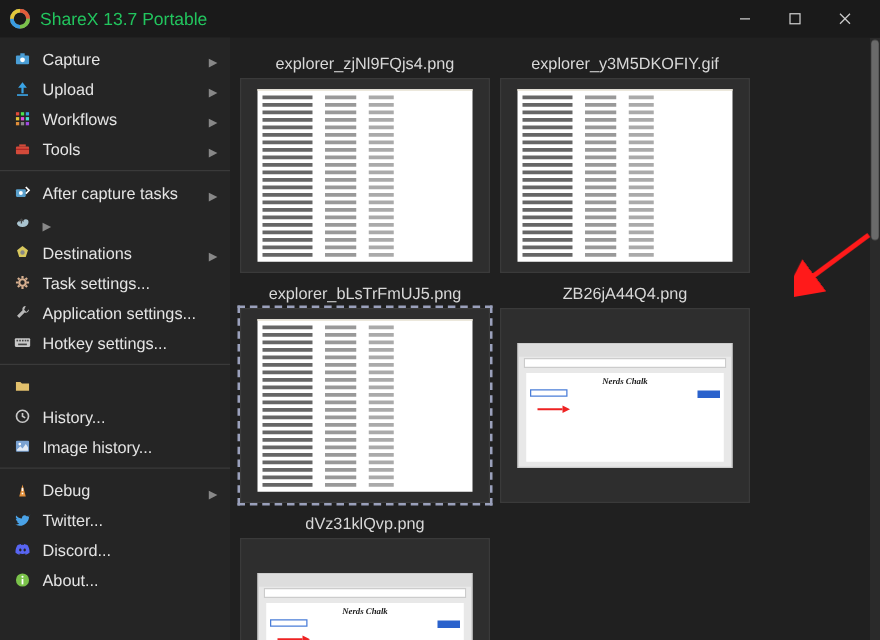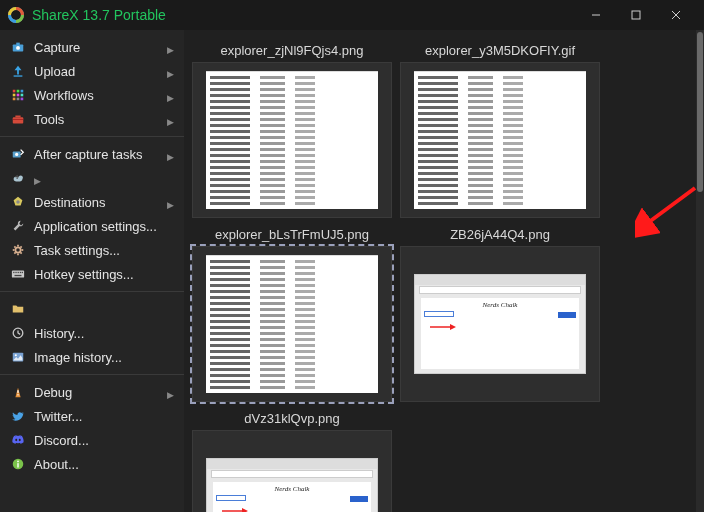--- a/index.html
+++ b/index.html
@@ -34,21 +34,21 @@
 .ep-row .c2 { width: 25px; margin-right: 10px; background: #999; }
 .ep-row .c3 { width: 20px; background: #aaa; }
 
 .video-preview { width: 48px; height: 48px; background: #fff; border: 1px solid #999; display: flex; align-items: center; justify-content: center; }
 .video-preview svg { width: 30px; height: 24px; }
 
 .browser-preview { width: 172px; height: 100px; background: #e8e8e8; border: 1px solid #ccc; display: flex; flex-direction: column; }
 .bp-tabs { height: 10px; background: #ddd; }
 .bp-addr { height: 8px; background: #fff; margin: 1px 4px; border: 1px solid #ccc; }
 .bp-page { flex: 1; background: #fff; margin: 3px 6px 4px 6px; padding: 3px; }
-.bp-title { text-align: center; font-size: 7px; font-weight: normal; font-family: serif; font-style: italic; color: #222; margin-bottom: 0; }
+.bp-title { text-align: center; font-size: 7px; font-weight: bold; font-family: serif; font-style: italic; color: #222; margin-bottom: 0; }
 .bp-input { width: 30px; height: 6px; border: 1px solid #4a7dd8; margin: 2px 0; }
 .bp-btn { width: 18px; height: 6px; background: #2a62cc; float: right; margin-top: -7px; }
 
 .scrollbar-track { position: absolute; right: 0; top: 30px; bottom: 0; width: 8px; background: #2a2a2a; }
 .scrollbar-thumb { position: absolute; right: 1px; top: 2px; width: 6px; height: 160px; background: #6a6a6a; border-radius: 3px; }
 
 .arrow { position: absolute; top: 180px; left: 635px; pointer-events: none; }
 </style>
 </head>
 <body>
@@ -161,42 +161,42 @@
             <path d="M8 2 L13 6 L11 12 L5 12 L3 6 Z" fill="#d8c85e"></path>
             <circle cx="8" cy="8" r="2" fill="#888"></circle>
           </svg>
         </span>
       <span class="label">Destinations</span>
       <span class="chev">▶</span>
       </div>
       <div class="menu-item">
         <span class="icon">
           <svg viewBox="0 0 16 16" width="14" height="14">
-            <path d="M11 2 A3 3 0 0 0 8 6 L3 11 L5 13 L10 8 A3 3 0 0 0 14 5 L11.5 7.5 L9.5 5.5 Z" fill="#b8b8b8"></path>
-          </svg>
-        </span>
-      <span class="label">Application settings...</span>
-      </div>
-      <div class="menu-item">
-        <span class="icon">
-          <svg viewBox="0 0 16 16" width="14" height="14">
             <circle cx="8" cy="8" r="3" fill="none" stroke="#d8b090" stroke-width="2"></circle>
             <g stroke="#d8b090" stroke-width="2">
               <line x1="8" y1="2" x2="8" y2="4"></line>
               <line x1="8" y1="12" x2="8" y2="14"></line>
               <line x1="2" y1="8" x2="4" y2="8"></line>
               <line x1="12" y1="8" x2="14" y2="8"></line>
               <line x1="3.8" y1="3.8" x2="5.2" y2="5.2"></line>
               <line x1="10.8" y1="10.8" x2="12.2" y2="12.2"></line>
               <line x1="3.8" y1="12.2" x2="5.2" y2="10.8"></line>
               <line x1="10.8" y1="5.2" x2="12.2" y2="3.8"></line>
             </g>
           </svg>
         </span>
       <span class="label">Task settings...</span>
+      </div>
+      <div class="menu-item">
+        <span class="icon">
+          <svg viewBox="0 0 16 16" width="14" height="14">
+            <path d="M11 2 A3 3 0 0 0 8 6 L3 11 L5 13 L10 8 A3 3 0 0 0 14 5 L11.5 7.5 L9.5 5.5 Z" fill="#b8b8b8"></path>
+          </svg>
+        </span>
+      <span class="label">Application settings...</span>
       </div>
       <div class="menu-item">
         <span class="icon">
           <svg viewBox="0 0 16 16" width="14" height="14">
             <rect x="1" y="4" width="14" height="8" rx="1" fill="#c8c8c8"></rect>
             <g fill="#444">
               <rect x="2.5" y="5.5" width="1.5" height="1.5"></rect>
               <rect x="5" y="5.5" width="1.5" height="1.5"></rect>
               <rect x="7.5" y="5.5" width="1.5" height="1.5"></rect>
               <rect x="10" y="5.5" width="1.5" height="1.5"></rect>

